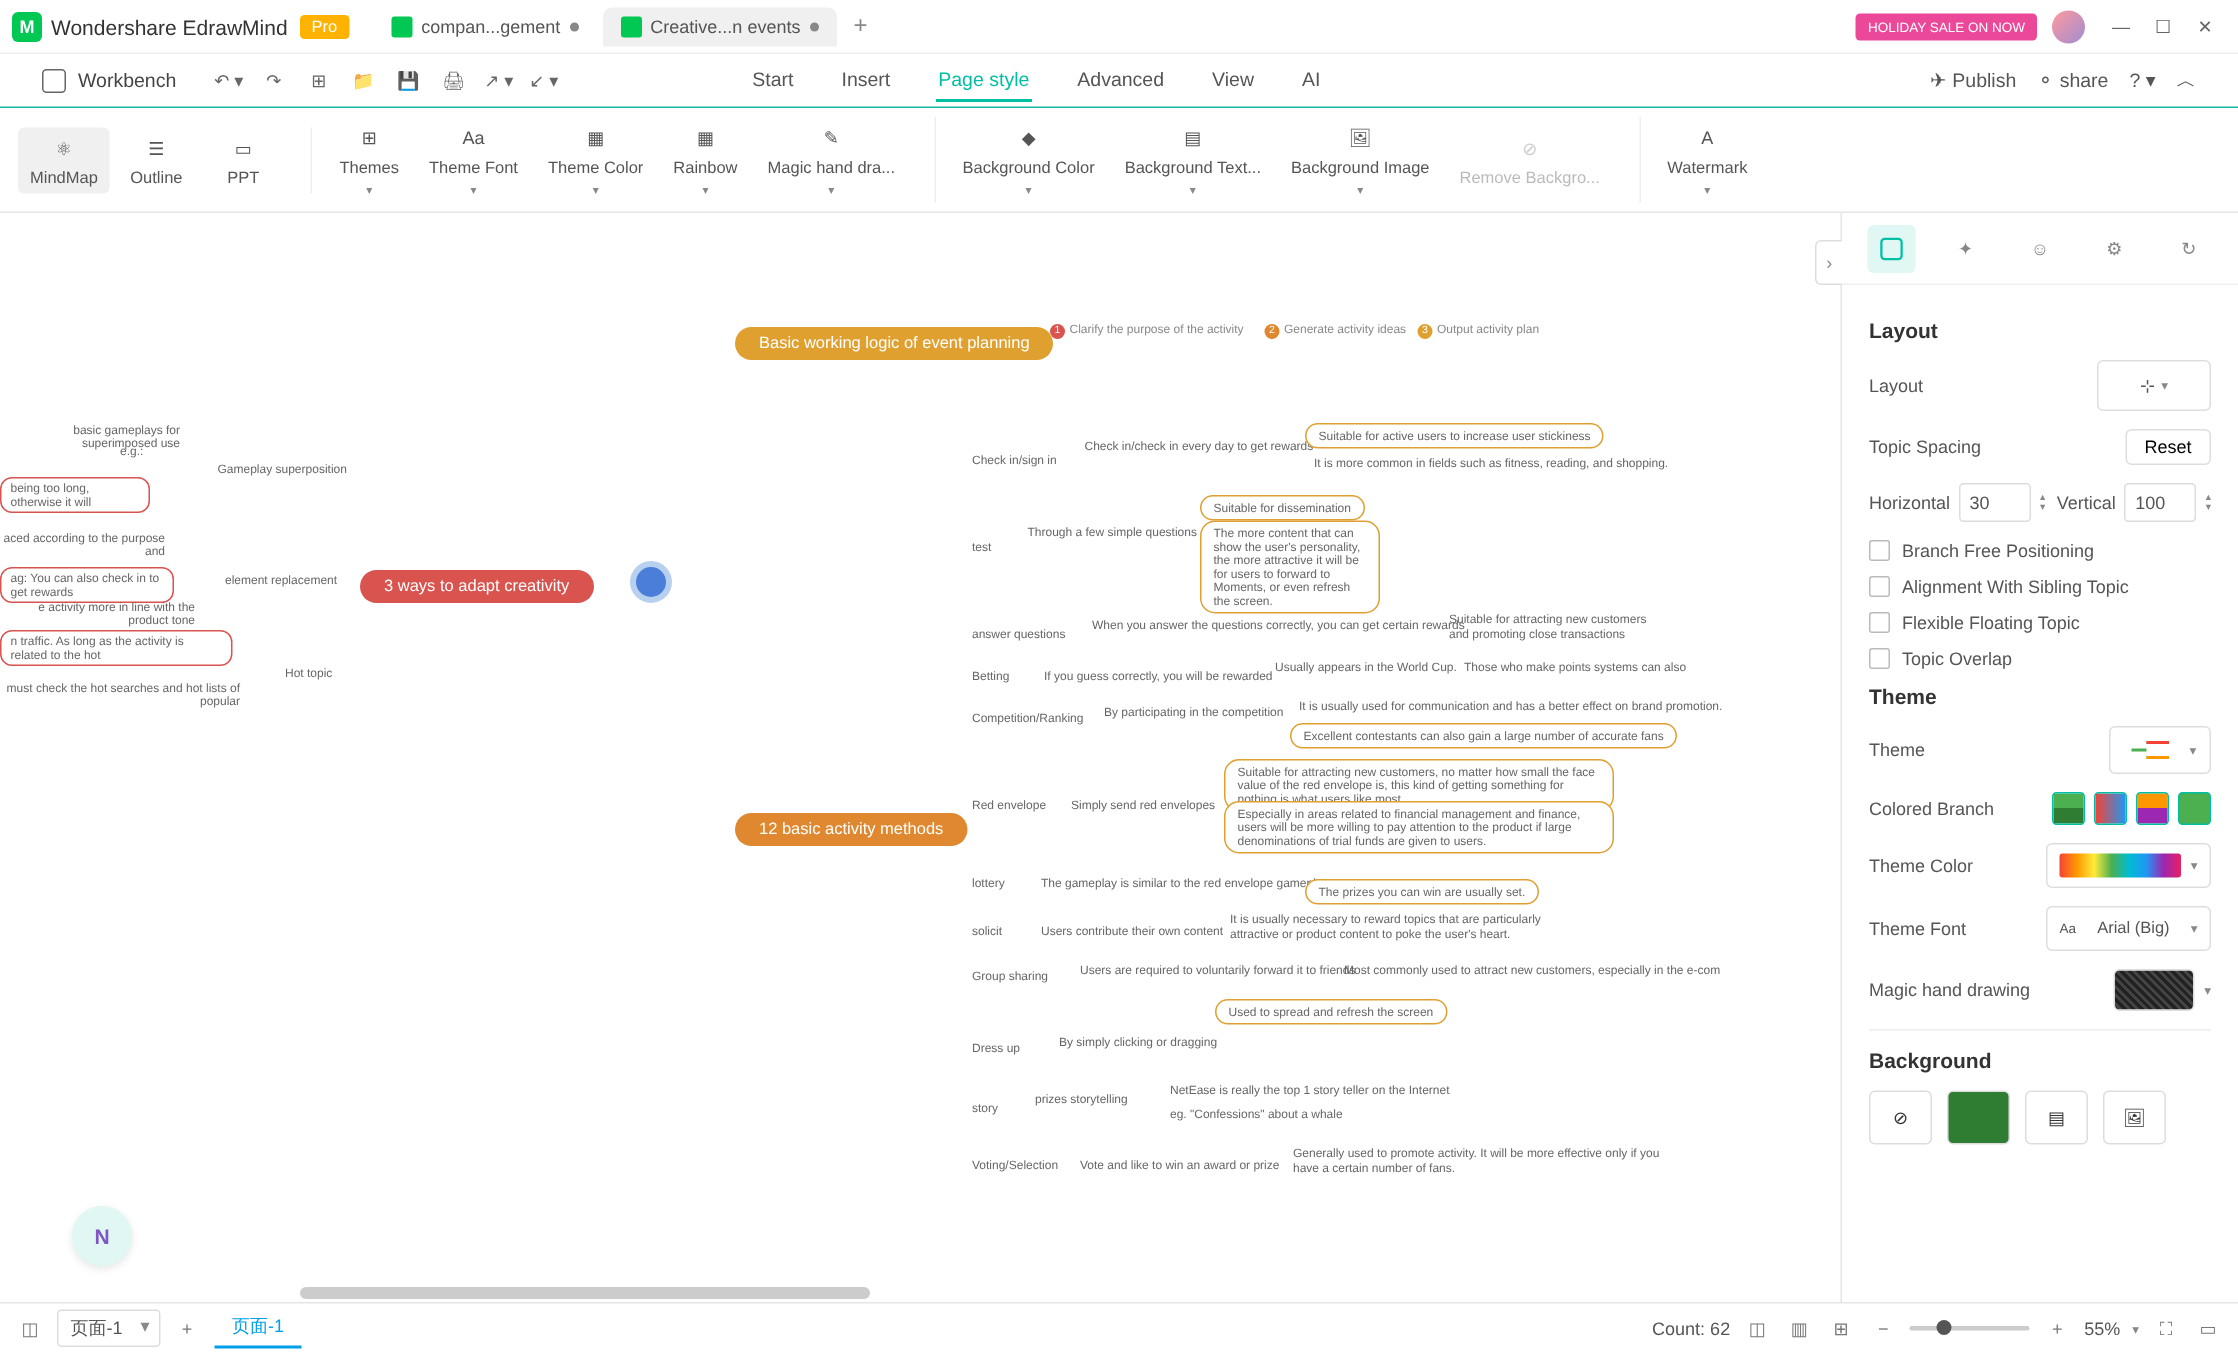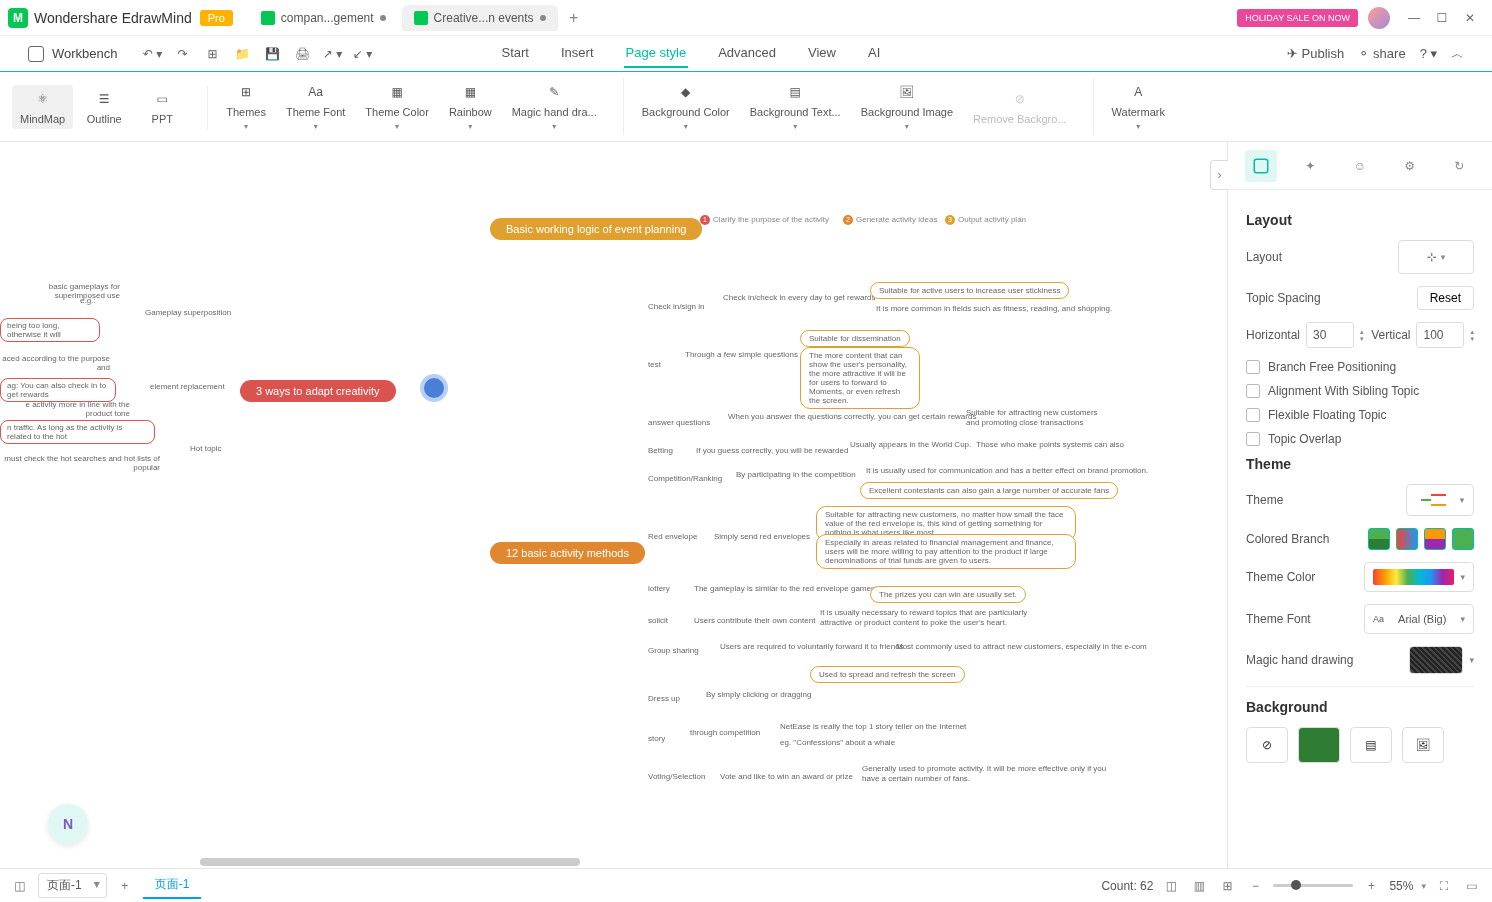--- a/index.html
+++ b/index.html
@@ -283,21 +283,21 @@
 
     <div class="node-txt" style="left:648px;top:504px">Group sharing</div>
     <div class="node-txt" style="left:720px;top:500px">Users are required to voluntarily forward it to friends</div>
     <div class="node-txt" style="left:896px;top:500px">Most commonly used to attract new customers, especially in the e-com</div>
 
     <div class="node-txt" style="left:648px;top:552px">Dress up</div>
     <div class="node-txt" style="left:706px;top:548px">By simply clicking or dragging</div>
     <div class="node-box" style="left:810px;top:524px">Used to spread and refresh the screen</div>
 
     <div class="node-txt" style="left:648px;top:592px">story</div>
-    <div class="node-txt" style="left:690px;top:586px">through competition</div>
+    <div class="node-txt" style="left:690px;top:586px">prizes storytelling</div>
     <div class="node-txt" style="left:780px;top:580px">NetEase is really the top 1 story teller on the Internet</div>
     <div class="node-txt" style="left:780px;top:596px">eg. "Confessions" about a whale</div>
 
     <div class="node-txt" style="left:648px;top:630px">Voting/Selection</div>
     <div class="node-txt" style="left:720px;top:630px">Vote and like to win an award or prize</div>
     <div class="node-txt" style="left:862px;top:622px;width:250px">Generally used to promote activity. It will be more effective only if you have a certain number of fans.</div>
 
     <div class="leftnode" style="left:145px;top:166px">Gameplay superposition</div>
     <div class="leftnode" style="left:0;top:140px;width:120px">basic gameplays for superimposed use</div>
     <div class="leftnode" style="left:80px;top:154px">e.g.:</div>

